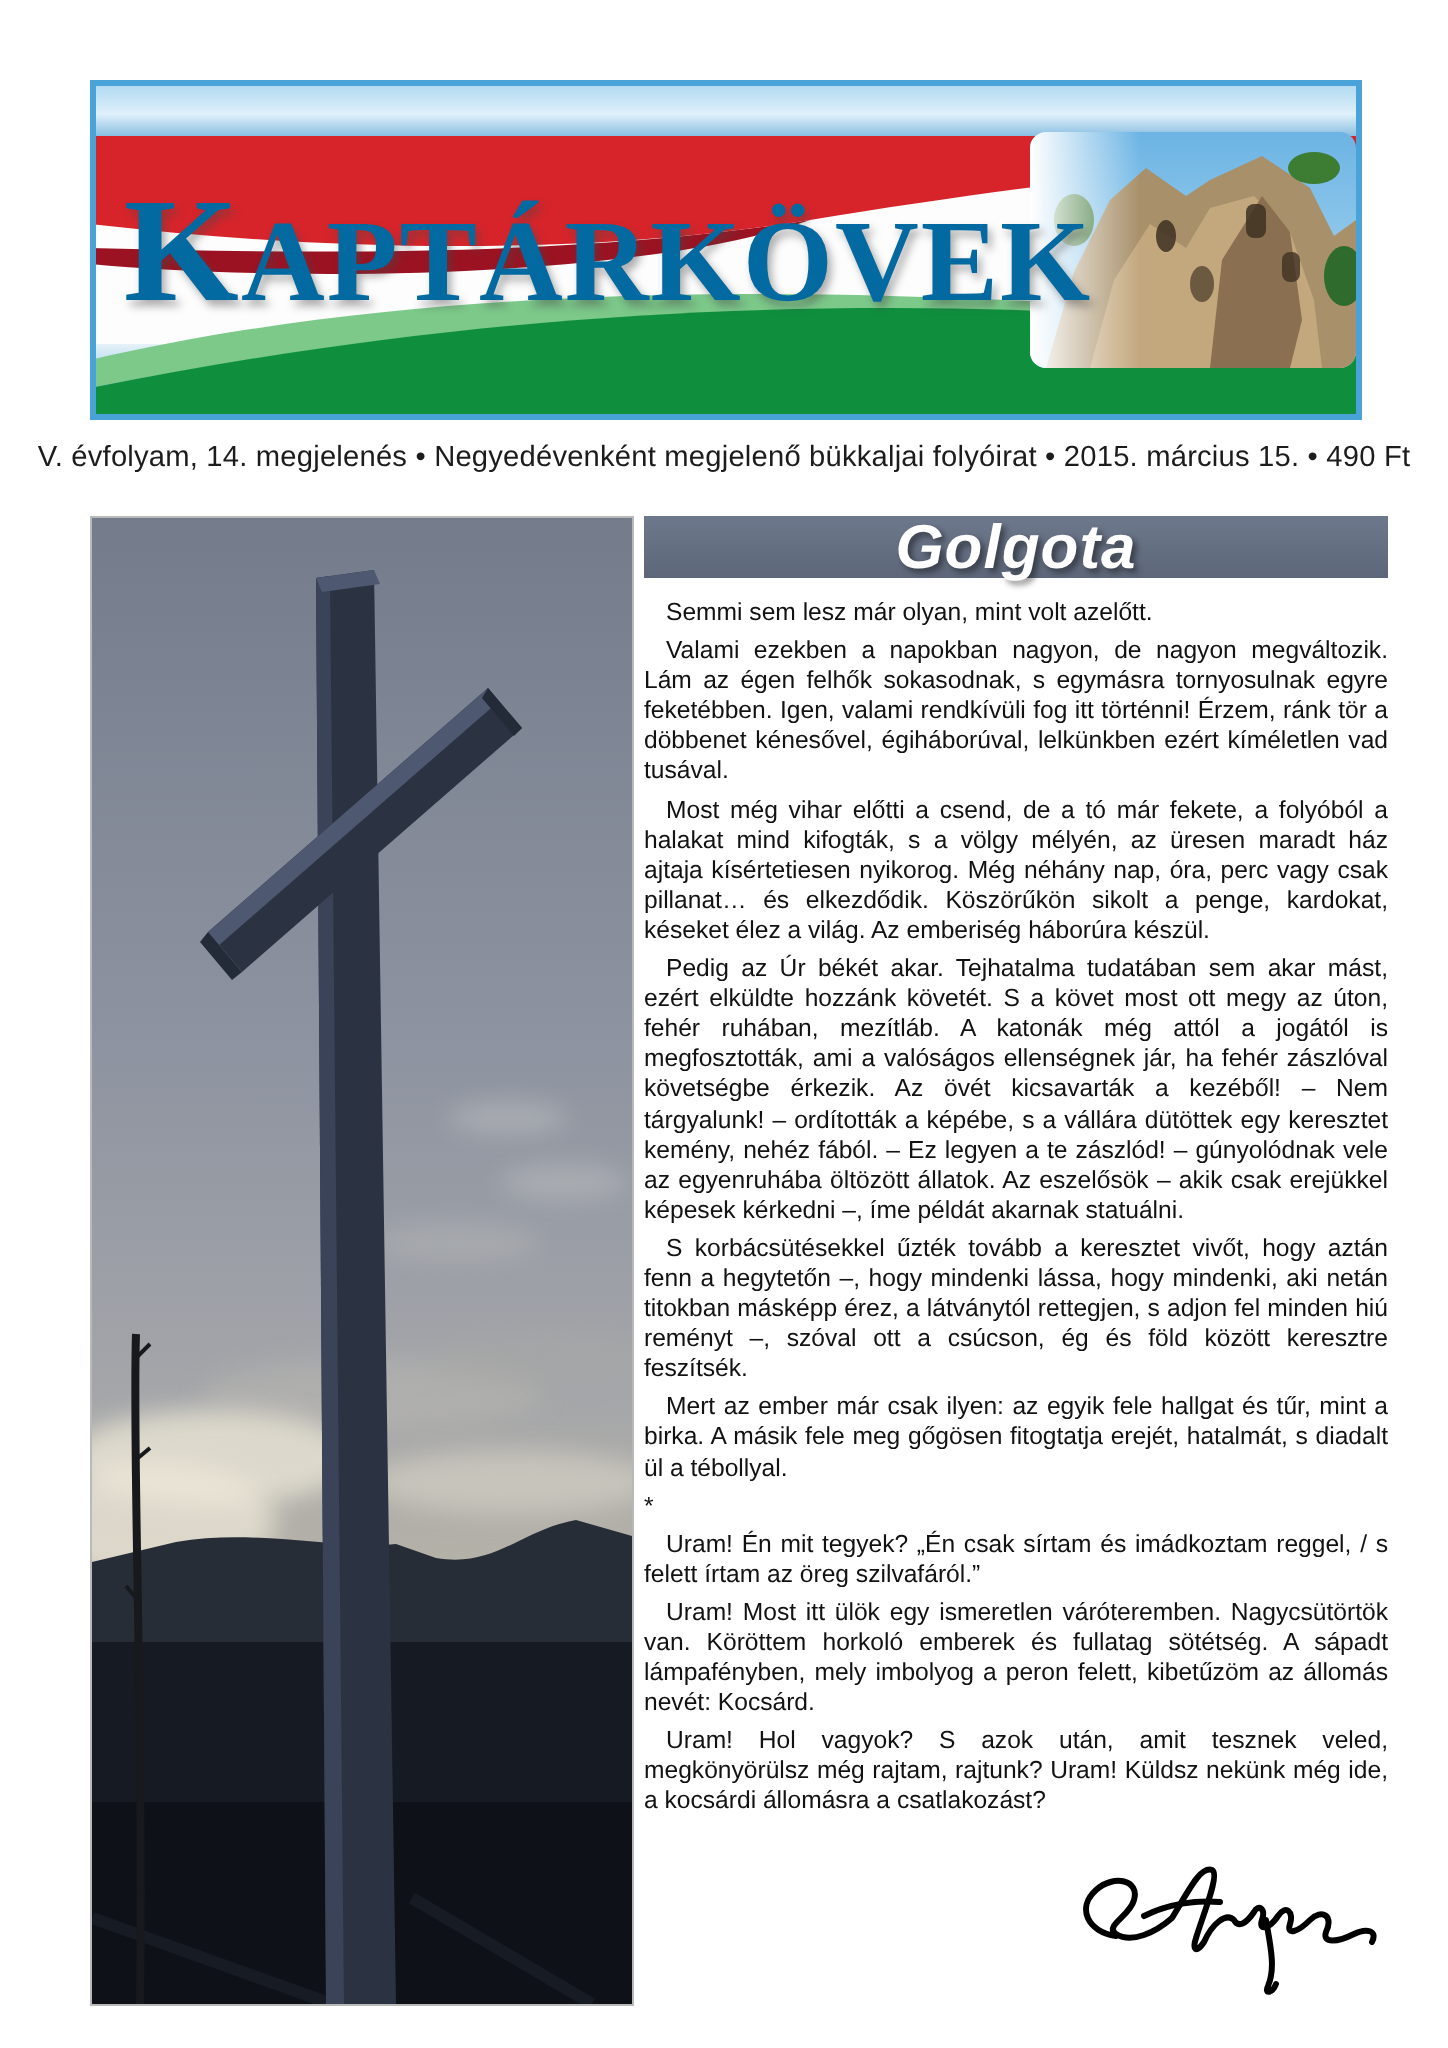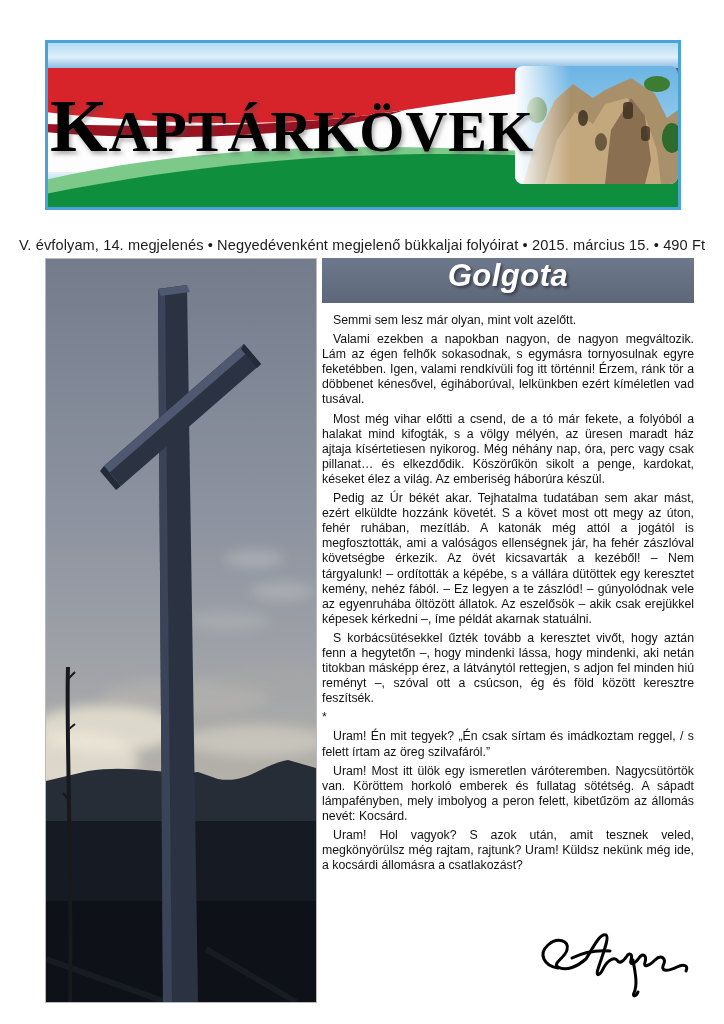--- a/index.html
+++ b/index.html
@@ -3,39 +3,39 @@
 <meta charset="utf-8">
 <style>
   html,body{margin:0;padding:0;background:#ffffff;}
   body{width:724px;height:1024px;position:relative;overflow:hidden;
        font-family:"Liberation Sans",sans-serif;}
   .abs{position:absolute;}
 
   
   .masthead{left:45px;top:40px;width:636px;height:170px;}
   .masthead svg{position:absolute;left:0;top:0;}
-  .masthead-title{position:absolute;left:4px;top:38px;width:486px;height:110px;
+  .masthead-title{position:absolute;left:16px;top:38px;width:486px;height:110px;
       text-align:center;font-family:"Liberation Serif",serif;font-size:58px;
-      font-weight:600;color:#000000;letter-spacing:1px;line-height:96px;
+      font-weight:600;color:#0369a1;letter-spacing:1px;line-height:96px;
       text-shadow:2px 3px 4px rgba(70,70,70,.45);}
   .masthead-title::first-letter{font-size:74px;}
 
   
-  .issue-line{left:0;top:237px;width:724px;text-align:center;
+  .issue-line{left:0;top:221px;width:724px;text-align:center;
       font-size:14.6px;color:#1c1c1c;letter-spacing:.1px;}
 
   
   .photo-frame{left:45px;top:258px;width:272px;height:745px;
       border:1px solid #b9b9b9;box-sizing:border-box;overflow:hidden;background:#7d8594;}
 
   
   .article{left:322px;top:258px;width:372px;}
-  .article-title-bar{width:372px;height:45px;
+  .article-title-bar{width:372px;height:31px;
       background:linear-gradient(180deg,#6e788c 0%,#5d6779 100%);
-      display:flex;align-items:flex-start;justify-content:center;}
+      display:flex;align-items:center;justify-content:center;}
   .article-title{color:#ffffff;font-size:31px;font-style:italic;font-weight:bold;
       letter-spacing:.5px;text-shadow:2px 2px 3px rgba(0,0,0,.45);}
   .article-body{margin-top:10px;width:372px;color:#121212;}
   .article-body p{margin:0 0 4px 0;font-size:12.3px;line-height:15.1px;
       text-align:justify;text-indent:11px;}
   .star-sep{text-align:center;font-size:13px;line-height:15px;margin:3px 0 4px 0;text-indent:0 !important;}
 
   
   .signature{left:528px;top:924px;width:168px;height:78px;}
 </style>
@@ -154,20 +154,21 @@
 <div class="abs article">
   <div class="article-title-bar">
     <span class="article-title">Golgota</span>
   </div>
   <div class="article-body">
     <p>Semmi sem lesz már olyan, mint volt azelőtt.</p>
     <p>Valami ezekben a napokban nagyon, de nagyon megváltozik. Lám az égen felhők sokasodnak, s egymásra tornyosulnak egyre feketébben. Igen, valami rendkívüli fog itt történni! Érzem, ránk tör a döbbenet kénesővel, égiháborúval, lelkünkben ezért kíméletlen vad tusával.</p>
     <p>Most még vihar előtti a csend, de a tó már fekete, a folyóból a halakat mind kifogták, s a völgy mélyén, az üresen maradt ház ajtaja kísértetiesen nyikorog. Még néhány nap, óra, perc vagy csak pillanat… és elkezdődik. Köszörűkön sikolt a penge, kardokat, késeket élez a világ. Az emberiség háborúra készül.</p>
     <p>Pedig az Úr békét akar. Tejhatalma tudatában sem akar mást, ezért elküldte hozzánk követét. S a követ most ott megy az úton, fehér ruhában, mezítláb. A katonák még attól a jogától is megfosztották, ami a valóságos ellenségnek jár, ha fehér zászlóval követségbe érkezik. Az övét kicsavarták a kezéből! – Nem tárgyalunk! – ordították a képébe, s a vállára dütöttek egy keresztet kemény, nehéz fából. – Ez legyen a te zászlód! – gúnyolódnak vele az egyenruhába öltözött állatok. Az eszelősök – akik csak erejükkel képesek kérkedni –, íme példát akarnak statuálni.</p>
     <p>S korbácsütésekkel űzték tovább a keresztet vivőt, hogy aztán fenn a hegytetőn –, hogy mindenki lássa, hogy mindenki, aki netán titokban másképp érez, a látványtól rettegjen, s adjon fel minden hiú reményt –, szóval ott a csúcson, ég és föld között keresztre feszítsék.</p>
+    <p>Mert az ember már csak ilyen: az egyik fele hallgat és tűr, mint a birka. A másik fele meg gőgösen fitogtatja erejét, hatalmát, s diadalt ül a tébollyal.</p>
     <p class="star-sep">*</p>
     <p>Uram! Én mit tegyek? „Én csak sírtam és imádkoztam reggel, / s felett írtam az öreg szilvafáról.”</p>
     <p>Uram! Most itt ülök egy ismeretlen váróteremben. Nagycsütörtök van. Köröttem horkoló emberek és fullatag sötétség. A sápadt lámpafényben, mely imbolyog a peron felett, kibetűzöm az állomás nevét: Kocsárd.</p>
     <p>Uram! Hol vagyok? S azok után, amit tesznek veled, megkönyörülsz még rajtam, rajtunk? Uram! Küldsz nekünk még ide, a kocsárdi állomásra a csatlakozást?</p>
   </div>
 </div>
 
 <div class="abs signature">
   <svg width="168" height="78" viewBox="0 0 168 78">
     <g fill="none" stroke="#000000" stroke-width="3" stroke-linecap="round" stroke-linejoin="round">

